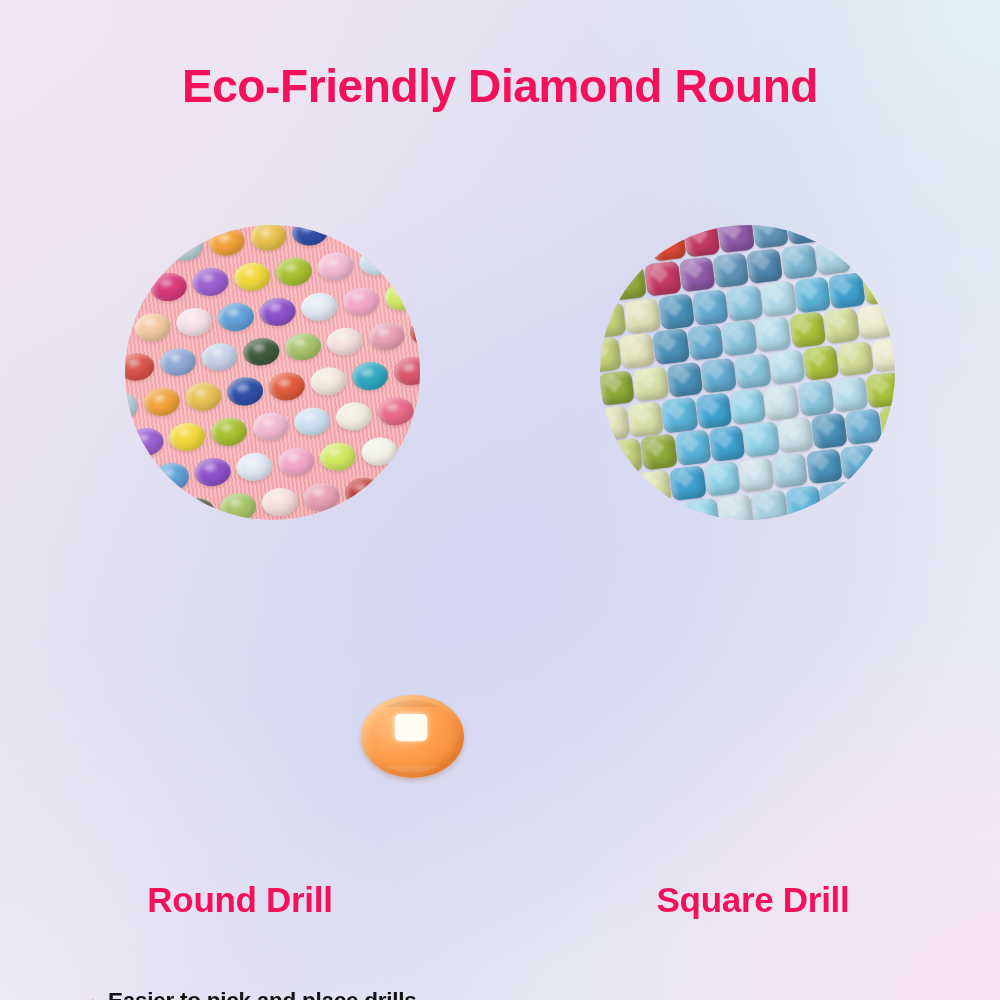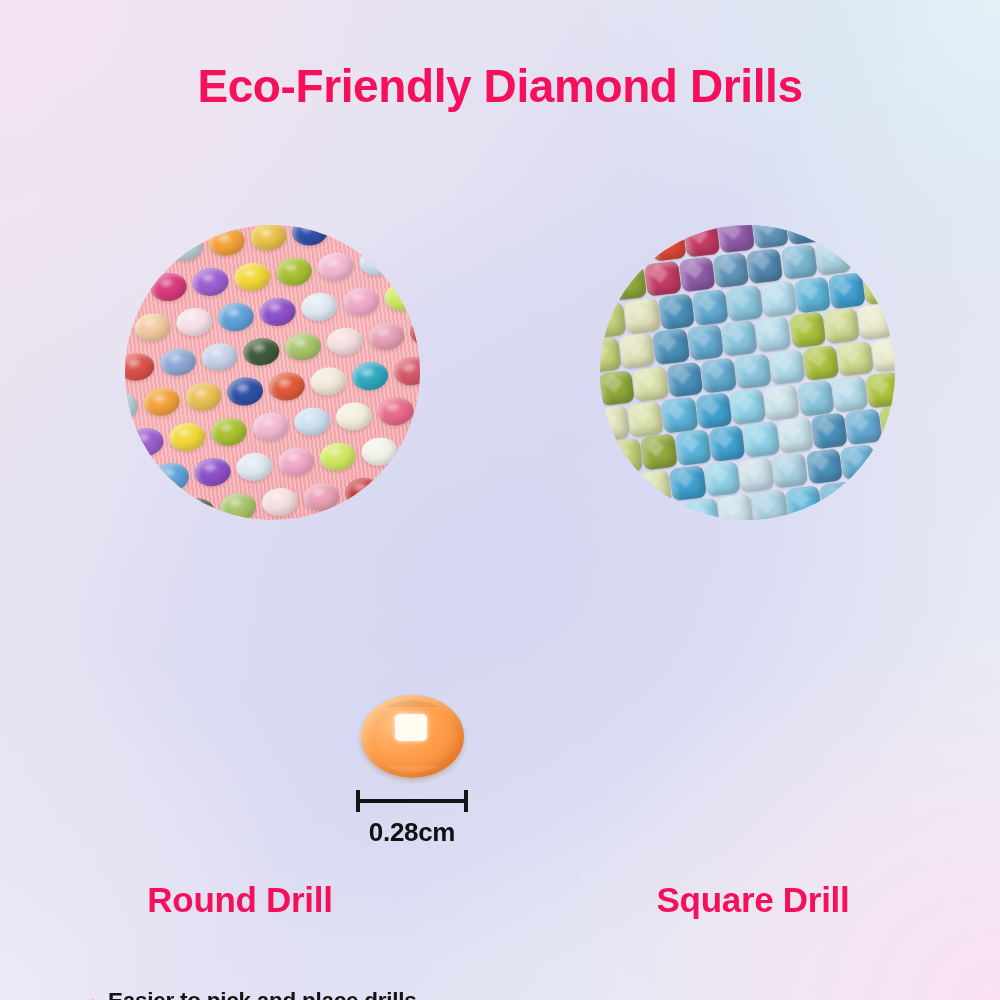--- a/index.html
+++ b/index.html
@@ -250,21 +250,21 @@
   }
 </style>
 </head>
 <body>
 
 <div id="page-root">
 
   <div class="bg-base"></div>
 
   <div class="header">
-    <div class="title">Eco-Friendly Diamond Drills</div>
+    <div class="title">Eco-Friendly Diamond Round</div>
   </div>
 
   <div class="col col-left">
 
     <div class="photo-circle">
       <div class="mosaic">
         <div class="round-bg"></div>
       <div class="cell round" style="left: 9.61111%; top: 0.4%; width: 9.55556%; height: 7.4%; background: rgb(42, 165, 216);"></div>
           <div class="cell round" style="left: 20.7222%; top: 0.4%; width: 9.55556%; height: 7.4%; background: rgb(242, 239, 224); opacity: 0.92;"></div>
           <div class="cell round" style="left: 15.1667%; top: 10.4%; width: 9.55556%; height: 7.4%; background: rgb(207, 159, 159);"></div>
@@ -335,28 +335,20 @@
           <div class="cell round" style="left: 70.7222%; top: 90.4%; width: 9.55556%; height: 7.4%; background: rgb(232, 90, 42);"></div>
           <div class="cell round" style="left: 81.8333%; top: 90.4%; width: 9.55556%; height: 7.4%; background: rgb(242, 240, 234);"></div>
         </div>
     </div>
 
     <div class="sample sample-round">
       <div class="facet"></div>
       <div class="glint"></div>
     </div>
 
-    <div class="measure measure-left">
-      <div class="ruler">
-        <div class="cap cap-l"></div>
-        <div class="bar"></div>
-        <div class="cap cap-r"></div>
-      </div>
-      <div class="measure-label">0.28cm</div>
-    </div>
 
     <div class="drill-name">Round Drill</div>
 
     <div class="bullets bullets-left">
       <div class="bullet">
         <span class="check">
           <svg width="48" height="48" viewBox="0 0 48 48">
             <path d="M4 21 C10 20 15 25 19 34 C25 20 33 10 42 6 C33 14 27 26 22 42 C16 36 10 27 4 21 Z" fill="#f5105c"></path>
           </svg>
         </span>

